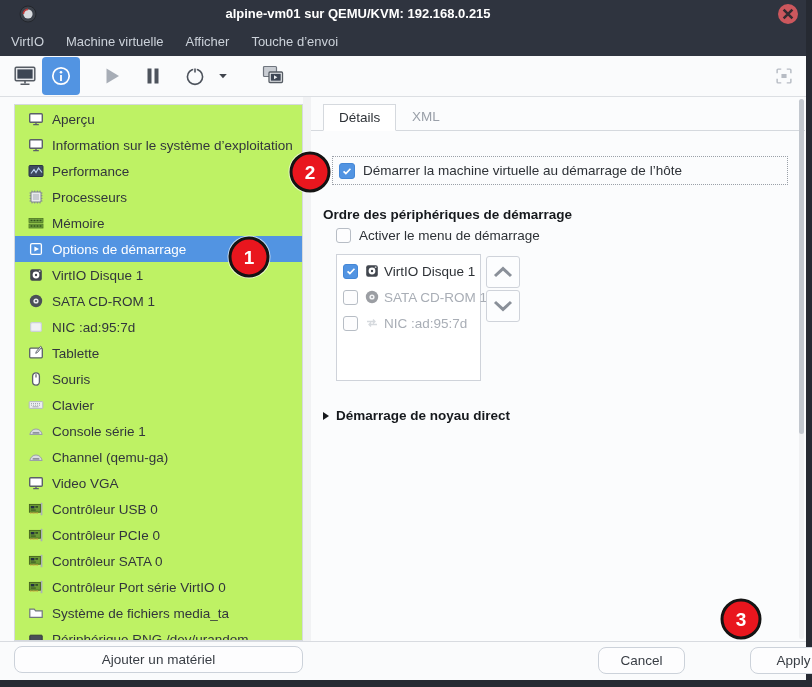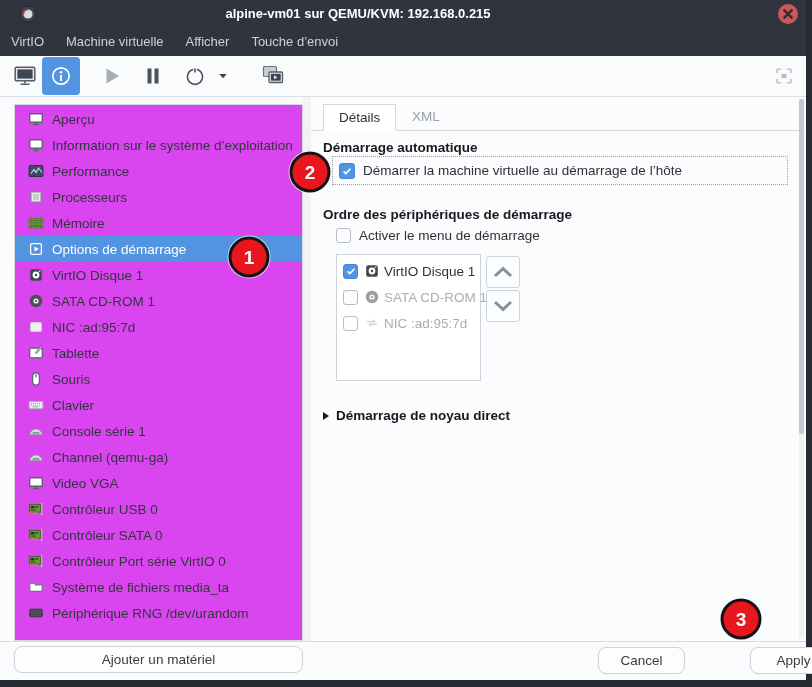--- a/index.html
+++ b/index.html
@@ -28,21 +28,21 @@
   .tool-btn .ic{width:24px;height:24px}
   .tool-btn.active{background:#5294e2;border-radius:4px;width:38px;height:38px}
   .tbi2{margin-left:14px}.tbi3{margin-left:8px}.tbi4{margin-left:8px}
   .tbi5{width:18px;margin-left:2px}.tbi5 .ic{width:14px;height:14px}
   .tbi6{margin-left:24px}
   .fullscreen-btn{position:absolute;right:8px;top:6px;width:28px;height:28px;display:flex;align-items:center;justify-content:center}
   .fullscreen-btn .ic{width:22px;height:22px}
 
   
   .main{position:absolute;left:0;top:97px;width:806px;height:544px;background:#fafbfc}
-  .sidebar-frame{position:absolute;left:14px;top:7px;width:289px;height:537px;background:#d946ef;
+  .sidebar-frame{position:absolute;left:14px;top:7px;width:289px;height:537px;background:#bef264;
                  border:1px solid #d5d9de;overflow:hidden;padding-top:1px}
   .sb-item{height:26px;display:flex;align-items:center;padding-left:13px;font-size:13.5px;color:#32363c;white-space:nowrap}
   .sb-item.sel{background:#5294e2;color:#fff}
   .sb-item .ic{width:16px;height:16px;margin-right:8px;flex:none}
   .splitter{position:absolute;left:303px;top:0;width:8px;height:544px;background:#f1f2f4}
 
   .details{position:absolute;left:311px;top:0;width:494px;height:544px;background:#fbfcfd}
   .tabline{position:absolute;left:0;top:33px;width:100%;height:1px;background:#d5d9de}
   .tab{position:absolute;top:7px;height:27px;line-height:26px;padding:0 15px;font-size:13.5px;z-index:2}
   .tab.active{left:12px;background:#fff;border:1px solid #d5d9de;border-bottom:1px solid #fff;color:#2e3237}
@@ -357,33 +357,46 @@
           <span class="ic">
             <svg viewBox="0 0 16 16">
               <rect x="12.6" y="1.8" width="1.8" height="12.4" rx="0.5" fill="#aab0b8"></rect>
               <rect x="1.4" y="3.4" width="11" height="7.8" fill="#6a9b33" stroke="#42621c" stroke-width="0.9"></rect>
               <rect x="2.8" y="5" width="3.6" height="2.4" fill="#233041"></rect>
               <rect x="7.4" y="5" width="2.6" height="1.8" fill="#354e2a"></rect>
               <rect x="2.8" y="8.3" width="5" height="1.6" fill="#49682a"></rect>
               <path d="M2.6 11.2v1.6M4 11.2v1.6M5.4 11.2v1.6M6.8 11.2v1.6M8.2 11.2v1.6M9.6 11.2v1.6" stroke="#c8a23c" stroke-width="0.8"></path>
             </svg>
           </span>
-          <span>Contrôleur SATA 0</span>
+          <span>Contrôleur PCIe 0</span>
         </div>
         <div class="sb-item">
           <span class="ic">
             <svg viewBox="0 0 16 16">
               <rect x="12.6" y="1.8" width="1.8" height="12.4" rx="0.5" fill="#aab0b8"></rect>
               <rect x="1.4" y="3.4" width="11" height="7.8" fill="#6a9b33" stroke="#42621c" stroke-width="0.9"></rect>
               <rect x="2.8" y="5" width="3.6" height="2.4" fill="#233041"></rect>
               <rect x="7.4" y="5" width="2.6" height="1.8" fill="#354e2a"></rect>
               <rect x="2.8" y="8.3" width="5" height="1.6" fill="#49682a"></rect>
               <path d="M2.6 11.2v1.6M4 11.2v1.6M5.4 11.2v1.6M6.8 11.2v1.6M8.2 11.2v1.6M9.6 11.2v1.6" stroke="#c8a23c" stroke-width="0.8"></path>
             </svg>
           </span>
+          <span>Contrôleur SATA 0</span>
+        </div>
+        <div class="sb-item">
+          <span class="ic">
+            <svg viewBox="0 0 16 16">
+              <rect x="12.6" y="1.8" width="1.8" height="12.4" rx="0.5" fill="#aab0b8"></rect>
+              <rect x="1.4" y="3.4" width="11" height="7.8" fill="#6a9b33" stroke="#42621c" stroke-width="0.9"></rect>
+              <rect x="2.8" y="5" width="3.6" height="2.4" fill="#233041"></rect>
+              <rect x="7.4" y="5" width="2.6" height="1.8" fill="#354e2a"></rect>
+              <rect x="2.8" y="8.3" width="5" height="1.6" fill="#49682a"></rect>
+              <path d="M2.6 11.2v1.6M4 11.2v1.6M5.4 11.2v1.6M6.8 11.2v1.6M8.2 11.2v1.6M9.6 11.2v1.6" stroke="#c8a23c" stroke-width="0.8"></path>
+            </svg>
+          </span>
           <span>Contrôleur Port série VirtIO 0</span>
         </div>
         <div class="sb-item">
           <span class="ic">
             <svg viewBox="0 0 16 16">
               <path d="M1.8 4.2h4.4l1.4 1.6h6.6v6.6H1.8z" fill="#fdfdfe" stroke="#6f757e" stroke-width="1.2"></path>
             </svg>
           </span>
           <span>Système de fichiers media_ta</span>
         </div>
@@ -396,21 +409,20 @@
           <span>Périphérique RNG /dev/urandom</span>
         </div>
       </div>
     <div class="splitter"></div>
 
     <div class="details">
       <div class="tabline"></div>
       <div class="tab active">Détails</div>
       <div class="tab inactive">XML</div>
 
-      <div class="sect-h h1">Démarrage automatique</div>
       <div class="autostart-box">
         <span class="cb on" id="cb-autostart">
             <svg viewBox="0 0 16 16" fill="none" stroke="#fff" stroke-width="2.2">
               <path d="M3.4 8.4 6.5 11.3 12.6 5"></path>
             </svg>
           </span>
         <span class="cb-label">Démarrer la machine virtuelle au démarrage de l’hôte</span>
       </div>
 
       <div class="sect-h h2">Ordre des périphériques de démarrage</div>

